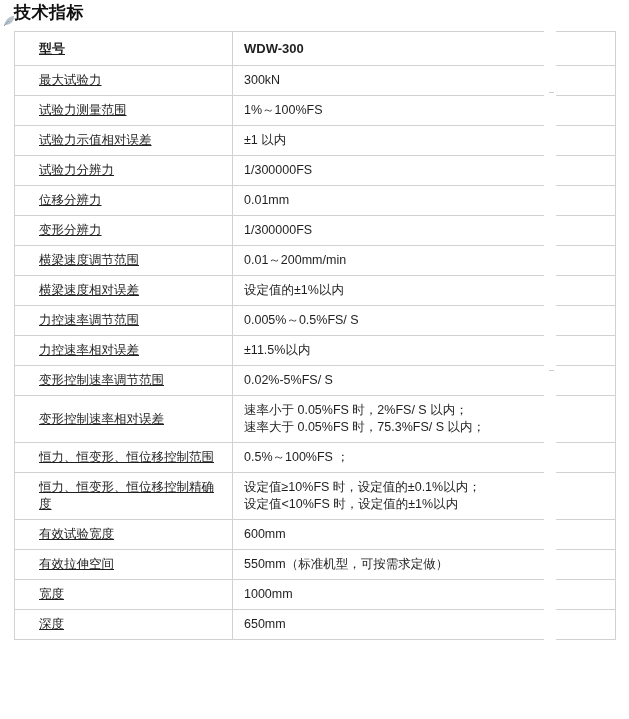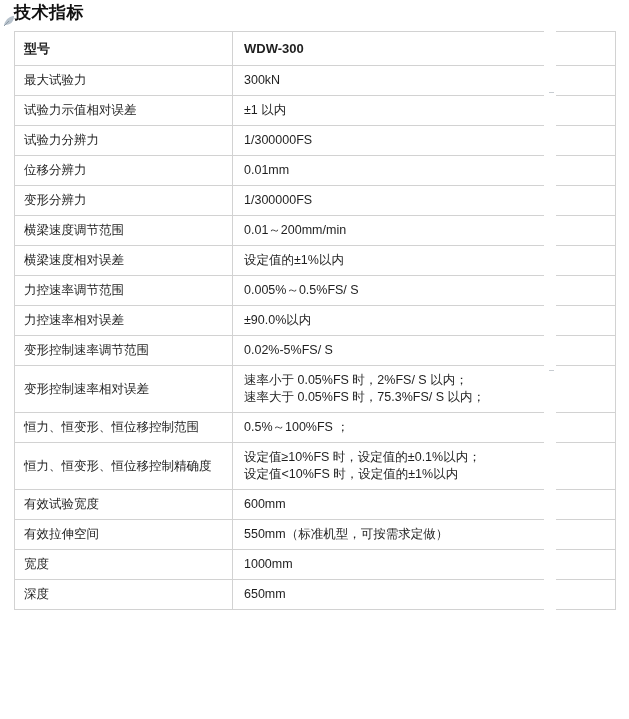--- a/index.html
+++ b/index.html
@@ -54,21 +54,22 @@
   table.spec-table col.c-value { width: 383px; }
   table.spec-table td {
     border: 1px solid #d2d2d2;
     padding: 6px 8px 6px 9px;
     vertical-align: middle;
     line-height: 17px;
     color: #1f1f1f;
     word-break: break-word;
   }
   table.spec-table td.label {
-    padding-left: 9px;
+    padding-left: 24px;
+    text-decoration: underline;
   }
   table.spec-table tr.head td {
     font-weight: bold;
     font-size: 13px;
     padding-top: 8px;
     padding-bottom: 8px;
   }
   table.spec-table td.value {
     padding-left: 11px;
   }
@@ -115,20 +116,24 @@
       <tbody>
         <tr class="head">
           <td class="label">型号</td>
           <td class="value">WDW-300</td>
         </tr>
         <tr>
           <td class="label">最大试验力</td>
           <td class="value">300kN</td>
         </tr>
         <tr>
+          <td class="label">试验力测量范围</td>
+          <td class="value">1%～100%FS</td>
+        </tr>
+        <tr>
           <td class="label">试验力示值相对误差</td>
           <td class="value">±1 以内</td>
         </tr>
         <tr>
           <td class="label">试验力分辨力</td>
           <td class="value">1/300000FS</td>
         </tr>
         <tr>
           <td class="label">位移分辨力</td>
           <td class="value">0.01mm</td>
@@ -144,21 +149,21 @@
         <tr>
           <td class="label">横梁速度相对误差</td>
           <td class="value">设定值的±1%以内</td>
         </tr>
         <tr>
           <td class="label">力控速率调节范围</td>
           <td class="value">0.005%～0.5%FS/ S</td>
         </tr>
         <tr>
           <td class="label">力控速率相对误差</td>
-          <td class="value">±90.0%以内</td>
+          <td class="value">±11.5%以内</td>
         </tr>
         <tr>
           <td class="label">变形控制速率调节范围</td>
           <td class="value">0.02%-5%FS/ S</td>
         </tr>
         <tr>
           <td class="label">变形控制速率相对误差</td>
           <td class="value multiline">
             <span class="ln">速率小于 0.05%FS 时，2%FS/ S 以内；</span>
             <span class="ln">速率大于 0.05%FS 时，75.3%FS/ S 以内；</span>

